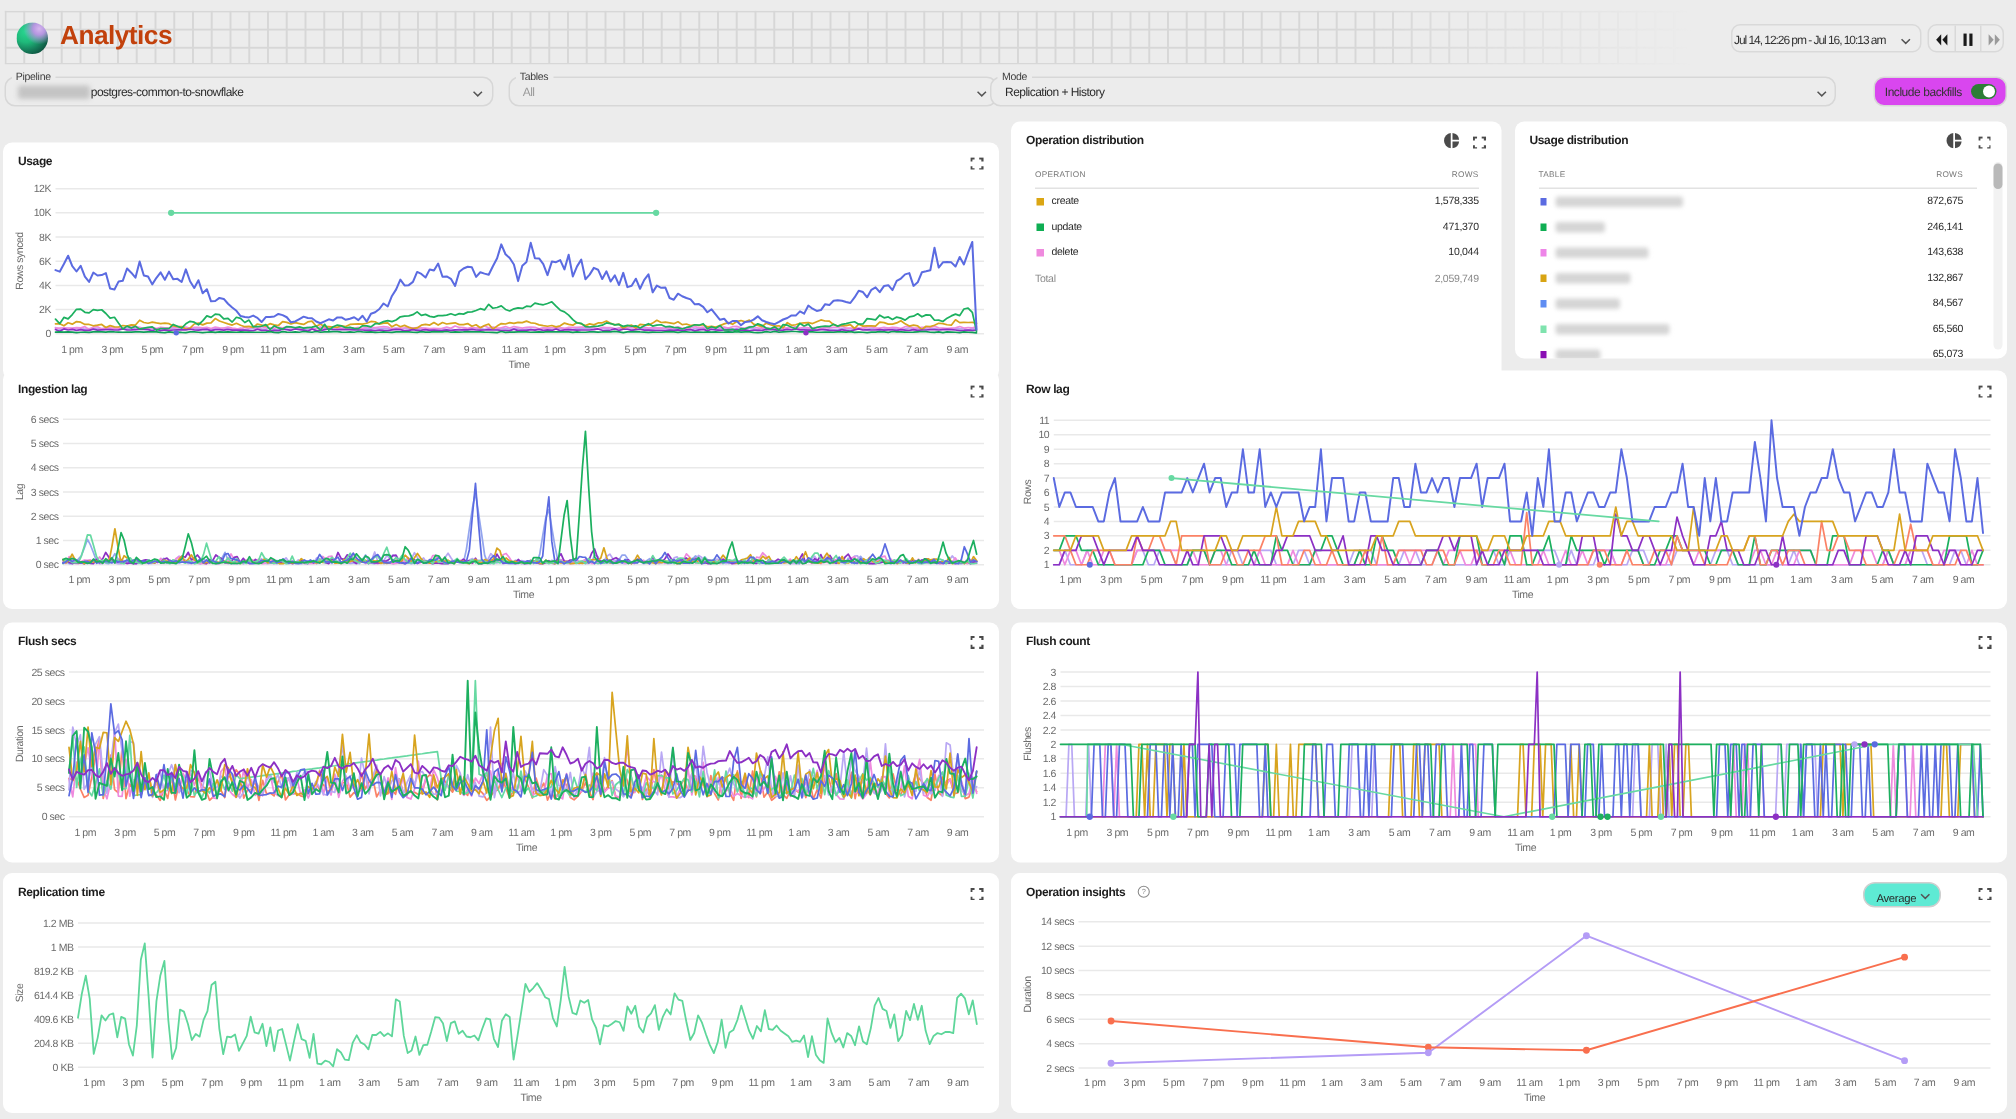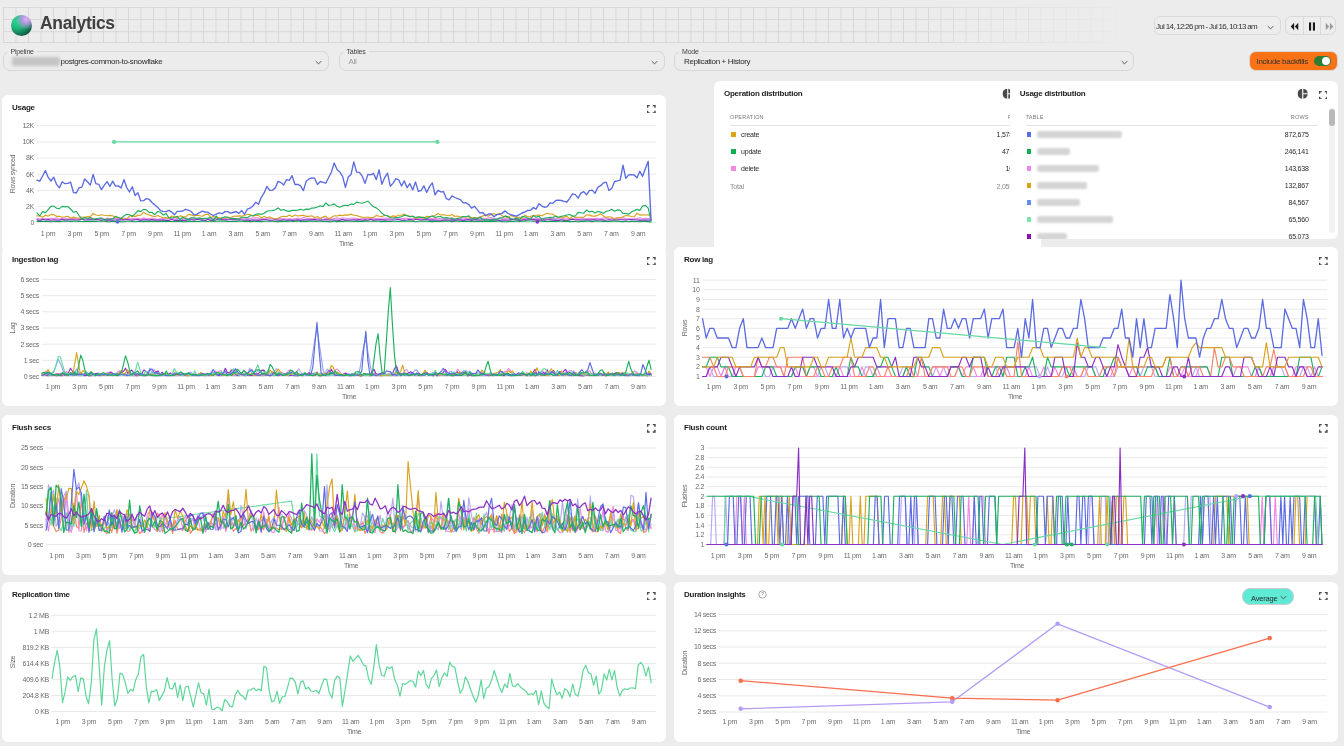--- a/index.html
+++ b/index.html
@@ -5,21 +5,21 @@
 .card{position:absolute;background:#fff;border-radius:6px}
 .ctitle{position:absolute;left:10px;top:8px;font-size:8px;font-weight:bold;color:#1d1d1d;letter-spacing:-.25px}
 .fieldset{position:absolute;height:19.5px;border:1px solid #d7d7d7;border-radius:7px;background:#ececec}
 .flabel{position:absolute;top:-4.5px;left:4px;background:#ececec;padding:0 3px;font-size:7px;color:#3f3f3f;letter-spacing:-.2px}
 .fval{position:absolute;left:9px;top:5px;font-size:8px;letter-spacing:-.35px;color:#2b2b2b;white-space:nowrap}
 .chev{position:absolute;top:7px;width:7px;height:7px}
 .hdr-btn{position:absolute;border:1px solid #d9d9d9;border-radius:6px;background:#f0f0f0}
 </style></head><body>
 <div style="position:absolute;left:2.5px;top:7px;width:1136px;height:36.3px;background-image:linear-gradient(to right,#d7d7d7 1px,transparent 1px),linear-gradient(to bottom,#d7d7d7 1px,transparent 1px);background-size:12.5px 12.1px;border-bottom:1px solid #d7d7d7;-webkit-mask-image:linear-gradient(to right,#000 80%,transparent 99%);"></div>
 <div style="position:absolute;left:11px;top:14.5px;width:21px;height:21px;border-radius:50%;background:radial-gradient(circle at 72% 20%,#d6b6ee 0%,#b596e0 18%,rgba(130,150,190,0) 46%),radial-gradient(circle at 30% 28%,#2ad892 0%,#1fb97a 35%,#157a58 62%,#0a4336 88%,#073027 100%);"></div>
-<div style="position:absolute;left:40px;top:13px;font-size:17.5px;font-weight:bold;color:#404040;letter-spacing:-.35px">Analytics</div>
+<div style="position:absolute;left:40px;top:13px;font-size:17.5px;font-weight:bold;color:#c2410c;letter-spacing:-.35px">Analytics</div>
 <div class="hdr-btn" style="left:1154px;top:15.5px;width:127px;height:19.5px;background:#ededed">
     <span style="position:absolute;left:1px;top:5px;font-size:8px;letter-spacing:-.7px;color:#333;white-space:nowrap">Jul 14, 12:26 pm - Jul 16, 10:13 am</span>
     <svg class="chev" style="right:6px;top:7px" viewBox="0 0 10 6">
       <path d="M1 1 L5 5 L9 1" stroke="#555" stroke-width="1.4" fill="none"></path>
     </svg>
   </div>
 <div class="hdr-btn" style="left:1285px;top:15.5px;width:51px;height:19.5px;background:#ededed">
     <div style="position:absolute;left:17px;top:0;width:1px;height:100%;background:#d9d9d9"></div>
     <div style="position:absolute;left:34px;top:0;width:1px;height:100%;background:#d9d9d9"></div>
     <svg style="position:absolute;left:4px;top:5.2px" width="9" height="9" viewBox="0 0 12 12">
@@ -49,28 +49,28 @@
       <path d="M1 1 L5 5 L9 1" stroke="#555" stroke-width="1.4" fill="none"></path>
     </svg>
   </div>
 <div class="fieldset" style="left:338.5px;top:51px;width:326px">
     <div class="flabel">Tables</div>
     <div class="fval" style="color:#9a9a9a">All</div>
     <svg class="chev" style="right:5.5px" viewBox="0 0 10 6">
       <path d="M1 1 L5 5 L9 1" stroke="#555" stroke-width="1.4" fill="none"></path>
     </svg>
   </div>
-<div class="fieldset" style="left:674px;top:51px;width:460px">
+<div class="fieldset" style="left:660px;top:51px;width:564px">
     <div class="flabel">Mode</div>
     <div class="fval">Replication + History</div>
     <svg class="chev" style="right:5.5px" viewBox="0 0 10 6">
       <path d="M1 1 L5 5 L9 1" stroke="#555" stroke-width="1.4" fill="none"></path>
     </svg>
   </div>
-<div style="position:absolute;left:1248.5px;top:51px;width:89px;height:19.5px;border:1px solid #d7d7d7;border-radius:7px;background:#f97316">
+<div style="position:absolute;left:1248.5px;top:51px;width:89px;height:19.5px;border:1px solid #d7d7d7;border-radius:7px;background:#d946ef">
     <span style="position:absolute;left:7px;top:5px;font-size:8px;letter-spacing:-.3px;color:#333;white-space:nowrap">Include backfills</span>
     <div style="position:absolute;right:6px;top:4.2px;width:17px;height:9.6px;border-radius:5px;background:#2e7d36">
       <div style="position:absolute;right:0.6px;top:0.6px;width:8.4px;height:8.4px;border-radius:50%;background:#fff"></div>
     </div>
   </div>
 <div class="card" style="left:2px;top:95px;width:664px;height:158px">
     <div class="ctitle">Usage</div>
     <svg style="position:absolute;left:645px;top:9.5px" width="8.5" height="8.5" viewBox="0 0 11 11">
       <g stroke="#4a4a4a" stroke-width="1.9" fill="none">
         <path d="M0.7,3.5 V0.7 H3.5"></path>
@@ -126,21 +126,21 @@
         <polyline fill="none" stroke="#0f9d58" stroke-width="1.15" stroke-linejoin="round" stroke-linecap="round" points="35.0,126.4 37.8,126.3 40.6,126.4 43.4,126.3 46.2,126.4 49.0,126.7 51.8,126.5 54.6,126.4 57.4,126.6 60.2,126.3 63.0,126.1 65.8,126.2 68.6,126.4 71.4,126.1 74.3,126.3 77.1,126.4 79.9,126.5 82.7,126.4 85.5,126.4 88.3,126.3 91.1,126.3 93.9,126.4 96.7,126.3 99.5,126.2 102.3,126.2 105.1,126.6 107.9,126.8 110.7,126.2 113.5,126.6 116.3,126.4 119.1,126.6 121.9,126.7 124.7,126.3 127.5,126.2 130.3,126.5 133.1,126.8 135.9,126.5 138.7,126.3 141.5,126.6 144.3,126.3 147.2,126.4 150.0,126.3 152.8,126.4 155.6,126.5 158.4,126.2 161.2,126.4 164.0,126.4 166.8,126.5 169.6,126.5 172.4,126.5 175.2,126.4 178.0,126.1 180.8,126.6 183.6,126.7 186.4,126.1 189.2,126.4 192.0,126.5 194.8,126.2 197.6,126.5 200.4,126.0 203.2,126.3 206.0,126.5 208.8,126.0 211.6,126.5 214.4,126.2 217.2,126.3 220.1,126.1 222.9,126.1 225.7,126.4 228.5,126.5 231.3,126.3 234.1,126.5 236.9,126.0 239.7,126.3 242.5,126.4 245.3,126.3 248.1,126.6 250.9,126.5 253.7,126.2 256.5,126.5 259.3,126.6 262.1,126.3 264.9,126.2 267.7,126.2 270.5,126.2 273.3,126.5 276.1,126.6 278.9,126.1 281.7,126.4 284.5,126.4 287.3,126.1 290.1,126.3 293.0,126.3 295.8,126.0 298.6,126.5 301.4,126.2 304.2,126.4 307.0,126.3 309.8,126.1 312.6,126.3 315.4,126.3 318.2,126.2 321.0,126.4 323.8,126.5 326.6,126.6 329.4,126.7 332.2,126.0 335.0,126.6 337.8,126.4 340.6,126.4 343.4,126.3 346.2,126.2 349.0,126.2 351.8,126.5 354.6,126.4 357.4,126.3 360.2,126.4 363.0,126.1 365.9,126.3 368.7,126.2 371.5,126.3 374.3,126.2 377.1,126.3 379.9,126.6 382.7,126.3 385.5,126.5 388.3,126.5 391.1,126.3 393.9,126.2 396.7,126.4 399.5,126.3 402.3,126.1 405.1,126.3 407.9,125.9 410.7,126.3 413.5,126.7 416.3,126.2 419.1,126.3 421.9,126.1 424.7,126.3 427.5,126.4 430.3,126.6 433.1,126.4 435.9,126.5 438.8,126.5 441.6,126.3 444.4,126.1 447.2,126.3 450.0,126.6 452.8,126.3 455.6,126.2 458.4,126.5 461.2,126.4 464.0,126.4 466.8,126.5 469.6,126.3 472.4,126.4 475.2,126.3 478.0,126.5 480.8,126.4 483.6,126.2 486.4,126.4 489.2,126.1 492.0,126.4 494.8,126.3 497.6,126.2 500.4,126.6 503.2,126.7 506.0,126.6 508.8,126.1 511.6,126.5 514.5,125.9 517.3,126.5 520.1,126.3 522.9,126.1 525.7,126.0 528.5,126.0 531.3,126.2 534.1,126.2 536.9,126.3 539.7,126.2 542.5,126.5 545.3,126.5 548.1,126.4 550.9,126.4 553.7,126.5 556.5,126.2 559.3,126.2 562.1,126.4 564.9,126.1 567.7,126.6 570.5,126.4 573.3,126.5 576.1,126.7 578.9,126.4 581.7,126.4 584.5,126.1 587.4,126.3 590.2,126.6 593.0,126.0 595.8,126.2 598.6,126.3 601.4,126.4 604.2,126.5 607.0,126.4 609.8,126.2 612.6,126.0 615.4,126.1 618.2,126.5 621.0,126.6 623.8,126.3 626.6,126.7 629.4,126.3 632.2,126.4 635.0,126.5 637.8,126.7 640.6,126.3 643.4,126.5 646.2,126.6 649.0,126.9"></polyline>
         <polyline fill="none" stroke="#1cb05f" stroke-width="1.15" stroke-linejoin="round" stroke-linecap="round" points="35.0,117.8 37.8,120.8 40.6,116.6 43.4,117.6 46.2,114.7 49.0,111.2 51.8,111.1 54.6,113.2 57.4,113.6 60.2,111.4 63.0,111.9 65.8,111.5 68.6,114.0 71.4,117.1 74.3,116.5 77.1,120.5 79.9,124.3 82.7,122.4 85.5,123.7 88.3,122.5 91.1,124.4 93.9,123.7 96.7,123.2 99.5,122.9 102.3,125.1 105.1,124.0 107.9,124.0 110.7,124.0 113.5,121.3 116.3,122.5 119.1,123.7 121.9,120.9 124.7,119.2 127.5,119.8 130.3,121.5 133.1,118.9 135.9,115.6 138.7,116.6 141.5,114.4 144.3,114.7 147.2,117.6 150.0,117.2 152.8,119.7 155.6,116.5 158.4,117.3 161.2,120.0 164.0,118.4 166.8,122.8 169.6,122.8 172.4,122.5 175.2,121.4 178.0,124.7 180.8,122.2 183.6,123.6 186.4,124.4 189.2,122.7 192.0,122.9 194.8,123.5 197.6,122.9 200.4,123.7 203.2,123.4 206.0,123.1 208.8,122.4 211.6,125.1 214.4,121.2 217.2,125.1 220.1,122.8 222.9,121.7 225.7,122.3 228.5,123.5 231.3,123.3 234.1,123.9 236.9,124.1 239.7,122.2 242.5,122.2 245.3,122.9 248.1,120.8 250.9,120.7 253.7,119.4 256.5,118.7 259.3,119.4 262.1,118.3 264.9,116.2 267.7,115.7 270.5,115.6 273.3,114.8 276.1,112.9 278.9,115.3 281.7,114.6 284.5,115.9 287.3,116.4 290.1,115.4 293.0,115.4 295.8,115.1 298.6,114.2 301.4,115.2 304.2,114.1 307.0,114.4 309.8,113.1 312.6,112.9 315.4,112.0 318.2,110.8 321.0,111.6 323.8,107.9 326.6,110.5 329.4,110.0 332.2,108.9 335.0,111.3 337.8,112.3 340.6,110.9 343.4,110.2 346.2,110.6 349.0,109.1 351.8,109.4 354.6,107.1 357.4,107.8 360.2,108.2 363.0,107.3 365.9,106.2 368.7,109.1 371.5,111.8 374.3,112.9 377.1,115.1 379.9,118.1 382.7,120.3 385.5,120.6 388.3,122.7 391.1,123.0 393.9,122.6 396.7,122.4 399.5,121.8 402.3,120.3 405.1,120.7 407.9,121.6 410.7,121.3 413.5,122.6 416.3,121.9 419.1,122.5 421.9,122.2 424.7,123.6 427.5,122.1 430.3,120.8 433.1,122.4 435.9,121.7 438.8,121.5 441.6,122.9 444.4,122.6 447.2,123.2 450.0,123.4 452.8,124.3 455.6,123.3 458.4,122.7 461.2,121.5 464.0,121.8 466.8,120.8 469.6,124.2 472.4,122.8 475.2,123.8 478.0,122.0 480.8,125.0 483.6,124.9 486.4,124.5 489.2,125.9 492.0,124.1 494.8,124.2 497.6,123.1 500.4,122.7 503.2,120.9 506.0,121.9 508.8,123.7 511.6,124.2 514.5,122.9 517.3,125.0 520.1,121.4 522.9,121.8 525.7,123.2 528.5,124.2 531.3,120.6 534.1,122.3 536.9,121.1 539.7,124.2 542.5,123.3 545.3,122.7 548.1,122.4 550.9,122.6 553.7,121.1 556.5,122.5 559.3,121.2 562.1,120.7 564.9,120.0 567.7,119.5 570.5,121.1 573.3,121.0 576.1,117.4 578.9,117.7 581.7,118.2 584.5,115.1 587.4,116.9 590.2,116.3 593.0,118.0 595.8,116.4 598.6,117.1 601.4,118.4 604.2,116.3 607.0,115.8 609.8,114.2 612.6,116.2 615.4,114.9 618.2,115.1 621.0,118.5 623.8,118.4 626.6,119.3 629.4,117.1 632.2,115.6 635.0,114.4 637.8,115.4 640.6,111.0 643.4,110.4 646.2,113.2 649.0,125.9"></polyline>
         <polyline fill="none" stroke="#5b6be1" stroke-width="1.35" stroke-linejoin="round" stroke-linecap="round" points="35.0,85.1 37.8,86.1 40.6,81.0 43.4,75.5 46.2,82.4 49.0,86.0 51.8,82.2 54.6,89.4 57.4,92.9 60.2,86.7 63.0,88.7 65.8,88.4 68.6,87.1 71.4,97.3 74.3,98.0 77.1,92.6 79.9,92.1 82.7,84.0 85.5,86.8 88.3,90.1 91.1,79.4 93.9,88.7 96.7,89.3 99.5,94.6 102.3,90.2 105.1,86.6 107.9,91.5 110.7,86.1 113.5,91.1 116.3,90.9 119.1,93.0 121.9,84.6 124.7,92.5 127.5,97.0 130.3,91.8 133.1,100.5 135.9,97.8 138.7,105.9 141.5,105.7 144.3,103.6 147.2,104.3 150.0,107.5 152.8,110.0 155.6,112.2 158.4,115.7 161.2,116.3 164.0,116.6 166.8,115.4 169.6,116.9 172.4,119.7 175.2,116.4 178.0,116.4 180.8,116.0 183.6,114.3 186.4,115.1 189.2,116.5 192.0,119.9 194.8,119.3 197.6,117.7 200.4,116.1 203.2,117.0 206.0,117.2 208.8,119.3 211.6,120.5 214.4,119.2 217.2,117.9 220.1,118.7 222.9,116.6 225.7,116.6 228.5,118.2 231.3,117.5 234.1,116.5 236.9,118.4 239.7,115.5 242.5,119.4 245.3,114.2 248.1,113.2 250.9,111.0 253.7,107.3 256.5,109.3 259.3,102.3 262.1,97.9 264.9,91.4 267.7,95.3 270.5,95.1 273.3,92.9 276.1,86.3 278.9,87.6 281.7,90.0 284.5,84.6 287.3,85.3 290.1,80.7 293.0,89.5 295.8,89.3 298.6,90.9 301.4,95.6 304.2,86.2 307.0,84.0 309.8,82.8 312.6,83.2 315.4,89.6 318.2,86.5 321.0,87.4 323.8,88.2 326.6,82.5 329.4,77.2 332.2,67.9 335.0,74.5 337.8,77.0 340.6,81.3 343.4,92.4 346.2,82.1 349.0,79.6 351.8,66.9 354.6,77.1 357.4,77.3 360.2,81.1 363.0,88.4 365.9,79.4 368.7,79.8 371.5,78.4 374.3,84.6 377.1,74.8 379.9,89.3 382.7,82.6 385.5,78.1 388.3,91.2 391.1,88.1 393.9,83.6 396.7,84.8 399.5,91.0 402.3,85.9 405.1,92.7 407.9,88.6 410.7,95.0 413.5,86.9 416.3,96.4 419.1,95.5 421.9,90.8 424.7,97.5 427.5,91.6 430.3,87.9 433.1,99.9 435.9,95.4 438.8,96.9 441.6,96.7 444.4,103.7 447.2,104.8 450.0,100.8 452.8,102.5 455.6,103.7 458.4,104.6 461.2,107.9 464.0,107.7 466.8,109.6 469.6,113.2 472.4,111.2 475.2,114.7 478.0,118.2 480.8,117.5 483.6,120.7 486.4,119.0 489.2,119.0 492.0,121.8 494.8,119.6 497.6,119.4 500.4,118.1 503.2,115.9 506.0,118.5 508.8,119.7 511.6,120.5 514.5,121.1 517.3,119.6 520.1,118.0 522.9,117.0 525.7,115.3 528.5,115.4 531.3,112.6 534.1,114.1 536.9,108.7 539.7,110.8 542.5,112.3 545.3,111.7 548.1,107.8 550.9,108.4 553.7,105.5 556.5,105.2 559.3,105.5 562.1,106.3 564.9,107.0 567.7,103.3 570.5,98.8 573.3,99.7 576.1,103.2 578.9,98.2 581.7,96.6 584.5,99.8 587.4,95.6 590.2,95.1 593.0,98.4 595.8,92.3 598.6,90.7 601.4,87.9 604.2,87.1 607.0,95.6 609.8,93.2 612.6,86.5 615.4,85.9 618.2,85.2 621.0,70.2 623.8,83.4 626.6,79.9 629.4,79.6 632.2,79.9 635.0,82.7 637.8,76.3 640.6,81.3 643.4,73.4 646.2,66.3 649.0,124.7"></polyline>
         <polyline fill="none" stroke="#67d9a2" stroke-width="1.3" stroke-linejoin="round" stroke-linecap="round" points="112.1,46.9 435.4,46.9"></polyline>
         <circle cx="112.1" cy="46.9" r="2.1" fill="#67d9a2"></circle>
         <circle cx="435.4" cy="46.9" r="2.1" fill="#67d9a2"></circle>
         <circle cx="115.5" cy="126.9" r="1.8" fill="#5b6be1"></circle>
         <circle cx="535.3" cy="126.9" r="1.8" fill="#8c30c4"></circle>
       </svg></div>
   </div>
-<div class="card" style="left:714px;top:81px;width:327.3px;height:182px">
+<div class="card" style="left:674px;top:81px;width:327.3px;height:182px">
     <div class="ctitle">Operation distribution</div>
     <svg style="position:absolute;left:287.5px;top:6.799999999999997px" width="11.5" height="11.5" viewBox="0 0 24 24">
       <path fill="#4a4a4a" d="M10.8 1.56 A10.5 10.5 0 0 0 10.8 22.44 Z"></path>
       <path fill="#4a4a4a" d="M13.2 1.56 A10.5 10.5 0 0 1 22.44 10.8 L13.2 10.8 Z"></path>
       <path fill="#4a4a4a" d="M13.2 13.2 L22.44 13.2 A10.5 10.5 0 0 1 13.2 22.44 Z"></path>
     </svg>
     <svg style="position:absolute;left:308.3px;top:9.5px" width="8.5" height="8.5" viewBox="0 0 11 11">
       <g stroke="#4a4a4a" stroke-width="1.9" fill="none">
         <path d="M0.7,3.5 V0.7 H3.5"></path>
         <path d="M7.5,0.7 H10.3 V3.5"></path>
@@ -550,21 +550,21 @@
         <text x="558.1" y="142.0" text-anchor="middle" font-size="7" letter-spacing="-0.3" fill="#6b6b6b">3 am</text>
         <text x="584.2" y="142.0" text-anchor="middle" font-size="7" letter-spacing="-0.3" fill="#6b6b6b">5 am</text>
         <text x="610.4" y="142.0" text-anchor="middle" font-size="7" letter-spacing="-0.3" fill="#6b6b6b">7 am</text>
         <text x="636.6" y="142.0" text-anchor="middle" font-size="7" letter-spacing="-0.3" fill="#6b6b6b">9 am</text>
         <text x="352" y="152.0" text-anchor="middle" font-size="7" letter-spacing="-0.3" fill="#6b6b6b">Time</text>
         <text x="13" y="80" font-size="7" letter-spacing="-0.3" fill="#6b6b6b" text-anchor="middle" transform="rotate(-90 13 80)">Size</text>
         <polyline fill="none" stroke="#5ed69a" stroke-width="1.2" stroke-linejoin="round" stroke-linecap="round" points="50.0,96.5 52.6,80.3 55.2,68.4 57.8,83.7 60.5,120.6 63.1,109.9 65.7,94.9 68.3,98.3 70.9,94.5 73.5,93.6 76.2,109.5 78.8,95.9 81.4,97.1 84.0,114.3 86.6,121.7 89.2,101.7 91.9,57.8 94.5,46.9 97.1,82.6 99.7,123.0 102.3,85.4 104.9,68.3 107.6,58.6 110.2,98.0 112.8,124.0 115.4,116.7 118.0,91.1 120.6,92.4 123.3,100.7 125.9,111.4 128.5,107.3 131.1,109.1 133.7,97.9 136.3,92.1 139.0,74.7 141.6,72.5 144.2,103.7 146.8,120.8 149.4,109.1 152.0,109.5 154.7,107.7 157.3,118.5 159.9,113.6 162.5,108.6 165.1,95.7 167.7,106.2 170.4,107.1 173.0,100.5 175.6,115.4 178.2,102.9 180.8,118.7 183.4,105.0 186.1,104.0 188.7,114.4 191.3,125.1 193.9,112.6 196.5,100.8 199.1,110.8 201.8,111.9 204.4,123.2 207.0,107.2 209.6,127.1 212.2,127.5 214.8,125.1 217.5,126.0 220.1,128.9 222.7,117.5 225.3,119.7 227.9,124.4 230.5,124.8 233.1,113.3 235.8,108.2 238.4,112.9 241.0,114.3 243.6,117.6 246.2,108.0 248.8,108.0 251.5,105.9 254.1,108.7 256.7,106.9 259.3,108.9 261.9,84.2 264.5,85.7 267.2,108.6 269.8,120.0 272.4,118.4 275.0,109.0 277.6,121.3 280.2,114.8 282.9,114.5 285.5,105.7 288.1,96.1 290.7,96.4 293.3,100.1 295.9,112.0 298.6,100.1 301.2,98.9 303.8,107.2 306.4,105.2 309.0,109.0 311.6,109.5 314.3,108.3 316.9,111.6 319.5,103.8 322.1,96.9 324.7,97.6 327.3,110.7 330.0,116.0 332.6,98.5 335.2,94.1 337.8,96.0 340.4,124.4 343.0,108.6 345.7,91.2 348.3,73.9 350.9,79.3 353.5,76.7 356.1,73.4 358.7,77.5 361.4,82.8 364.0,84.1 366.6,96.7 369.2,102.3 371.8,84.9 374.4,62.6 377.1,82.6 379.7,93.3 382.3,94.3 384.9,85.0 387.5,86.5 390.1,84.7 392.7,97.6 395.4,103.2 398.0,114.2 400.6,101.5 403.2,102.3 405.8,100.6 408.4,98.7 411.1,99.5 413.7,105.2 416.3,89.0 418.9,93.8 421.5,88.5 424.1,102.5 426.8,106.4 429.4,96.3 432.0,93.6 434.6,88.1 437.2,104.6 439.8,96.1 442.5,90.8 445.1,94.3 447.7,80.2 450.3,84.4 452.9,85.3 455.5,98.8 458.2,111.3 460.8,106.7 463.4,94.9 466.0,99.8 468.6,107.5 471.2,114.6 473.9,120.1 476.5,112.7 479.1,97.8 481.7,116.5 484.3,106.3 486.9,104.7 489.6,98.0 492.2,88.4 494.8,96.8 497.4,105.3 500.0,110.5 502.6,102.0 505.3,105.6 507.9,91.4 510.5,104.0 513.1,104.6 515.7,101.7 518.3,105.0 521.0,107.0 523.6,108.9 526.2,112.6 528.8,111.7 531.4,112.6 534.0,108.3 536.7,122.7 539.3,108.8 541.9,121.1 544.5,124.8 547.1,126.6 549.7,97.0 552.4,106.6 555.0,112.8 557.6,109.9 560.2,116.3 562.8,106.7 565.4,108.6 568.0,114.8 570.7,102.2 573.3,112.3 575.9,114.2 578.5,103.7 581.1,88.4 583.7,83.3 586.4,90.6 589.0,92.0 591.6,103.3 594.2,94.2 596.8,112.1 599.4,108.2 602.1,91.9 604.7,98.1 607.3,87.3 609.9,97.9 612.5,88.5 615.1,105.2 617.8,114.1 620.4,108.6 623.0,106.7 625.6,107.5 628.2,106.0 630.8,105.9 633.5,106.8 636.1,83.3 638.7,80.4 641.3,83.6 643.9,94.2 646.5,84.9 649.2,100.7"></polyline>
       </svg></div>
   </div>
 <div class="card" style="left:674px;top:582px;width:664px;height:159.5px">
-    <div class="ctitle">Duration insights</div>
+    <div class="ctitle">Operation insights</div>
     <svg style="position:absolute;left:84px;top:8px" width="9" height="9" viewBox="0 0 20 20">
       <circle cx="10" cy="10" r="8.2" fill="none" stroke="#8a8a8a" stroke-width="1.6"></circle>
       <text x="10" y="14" text-anchor="middle" font-size="11" fill="#8a8a8a" font-family="Liberation Sans">?</text>
     </svg>
     <div style="position:absolute;right:44px;top:6px;width:52px;height:17px;border:1px solid #cfcfcf;border-radius:8px;background:#5eead4">
       <span style="position:absolute;left:8px;top:4.5px;font-size:7.5px;letter-spacing:-.2px;color:#2a2a2a">Average</span>
       <svg style="position:absolute;right:6px;top:6px" width="7" height="5" viewBox="0 0 10 6">
         <path d="M1 1 L5 5 L9 1" stroke="#555" stroke-width="1.4" fill="none"></path>
       </svg>
     </div>

